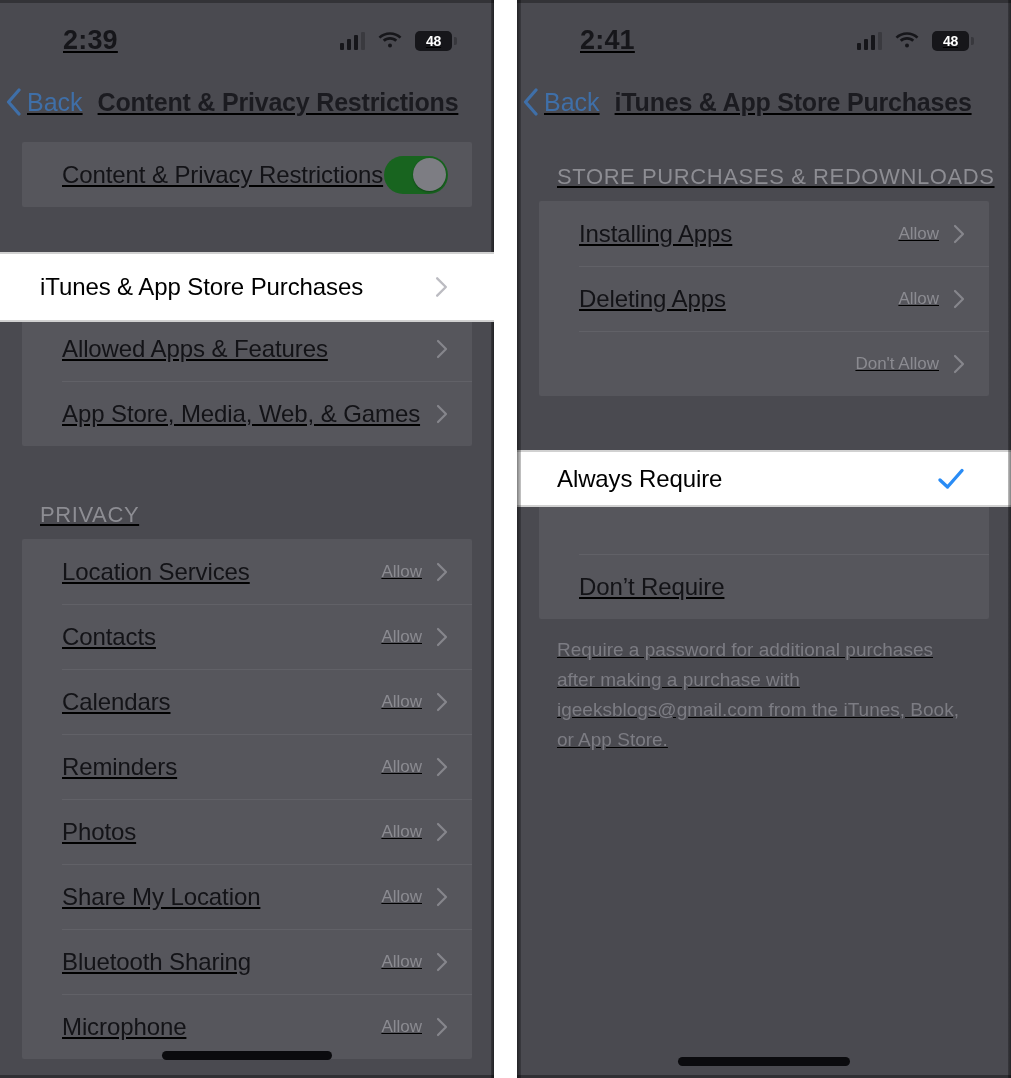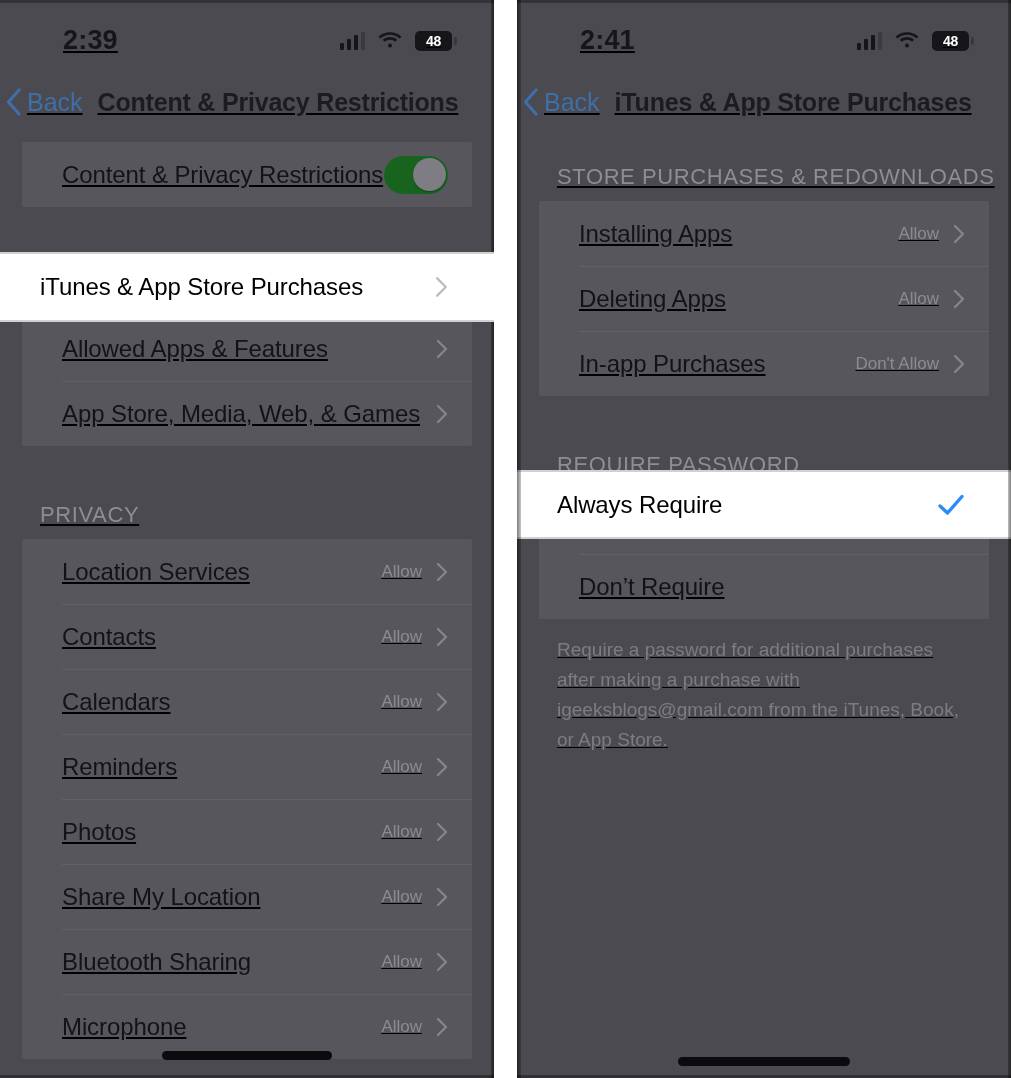--- a/index.html
+++ b/index.html
@@ -487,42 +487,41 @@
       <div class="row">
         <span class="row-label">Deleting Apps</span>
         <span class="row-right">
           <span class="row-value">Allow</span>
           <svg class="chev" viewBox="0 0 12 20">
               <path d="M2 2 L10 10 L2 18" fill="none" stroke="#86868c" stroke-width="2.2" stroke-linecap="round" stroke-linejoin="round"></path>
             </svg>
         </span>
       </div>
       <div class="row">
-        <span class="row-label">In-app Purchases</span>
         <span class="row-right">
           <span class="row-value">Don't Allow</span>
           <svg class="chev" viewBox="0 0 12 20">
               <path d="M2 2 L10 10 L2 18" fill="none" stroke="#86868c" stroke-width="2.2" stroke-linecap="round" stroke-linejoin="round"></path>
             </svg>
         </span>
       </div>
     </div>
 
     <div class="sp-56"></div>
 
     <div class="section-header">REQUIRE PASSWORD</div>
     <div class="group">
       <div class="row" style="visibility:hidden;"></div>
       <div class="row">
         <span class="row-label">Don’t Require</span>
       </div>
     </div>
     <div class="footnote">Require a password for additional purchases after making a purchase with igeeksblogs@gmail.com from the iTunes, Book, or App Store.</div>
 
-    <div class="hl-band" style="top:470px; height:69px;">
+    <div class="hl-band" style="top:450px; height:57px;">
       <div class="inner">
         <span class="row-label">Always Require</span>
         <svg class="check" viewBox="0 0 28 24">
             <path d="M3 13 L10.5 20 L25 3.5" fill="none" stroke="#2a8cf5" stroke-width="3.4" stroke-linecap="round" stroke-linejoin="round"></path>
           </svg>
       </div>
     </div>
 
     <div class="home-indicator"></div>
     <div class="bottom-edge"></div>

